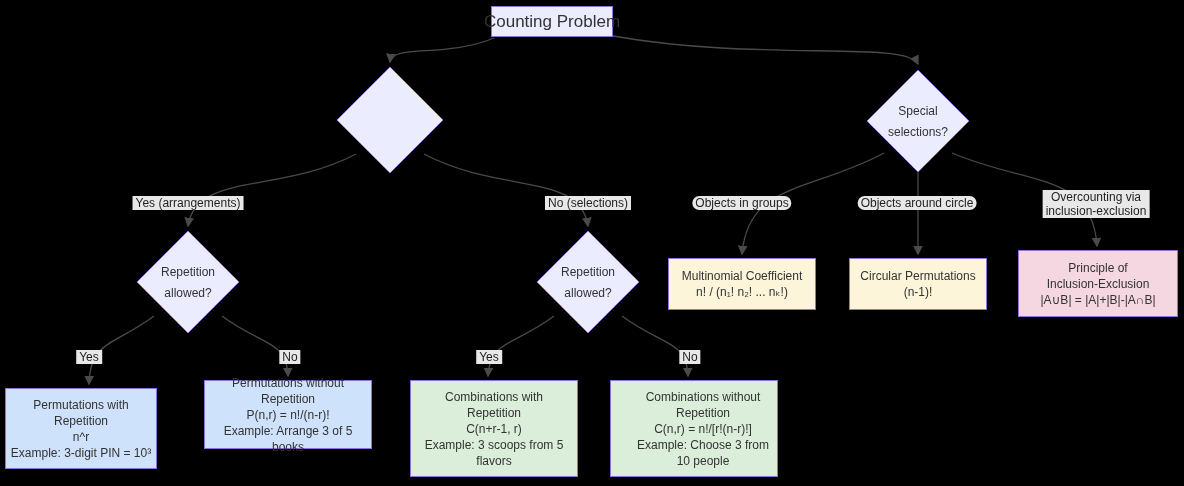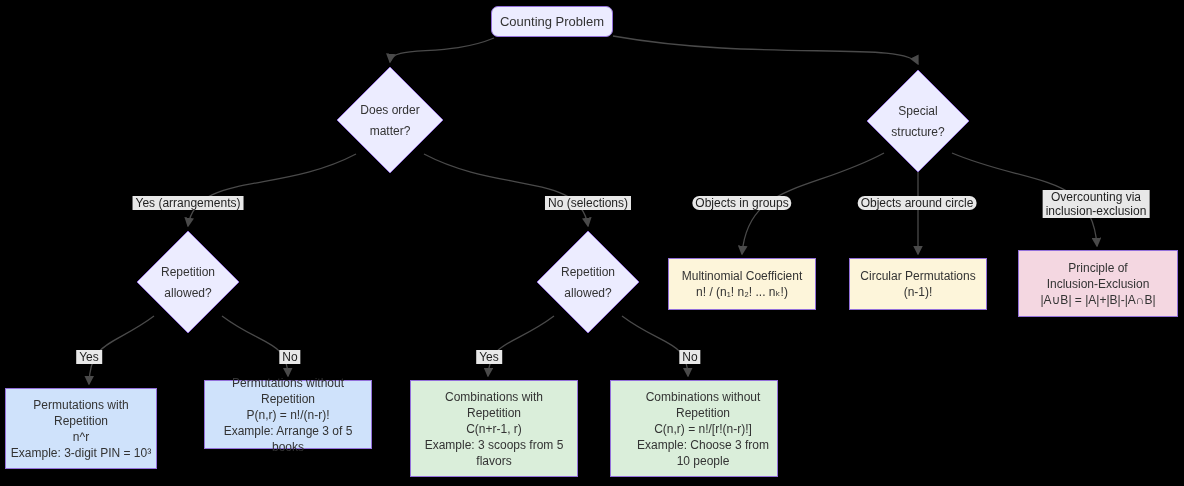--- a/index.html
+++ b/index.html
@@ -7,21 +7,21 @@
     position:relative;width:1184px;height:486px;background:#000000;
     font-family:"Liberation Sans","DejaVu Sans",sans-serif;
     color:#333;overflow:hidden;
   }
   .canvas svg.wires{position:absolute;left:0;top:0;pointer-events:none;}
   .node{
     position:absolute;box-sizing:border-box;border:1px solid #9370db;
     display:flex;flex-direction:column;align-items:center;justify-content:center;
     text-align:center;font-size:12px;line-height:16px;color:#333;
   }
-  .node.rootn{background:#ececff;font-size:13px;border-radius:7px;}
+  .node.rootn{background:#ececff;font-size:17px;}
   .node.blue{background:#cfe2fb;}
   .node.green{background:#daeeda;margin-left:6px;}
   .node.yellow{background:#fdf5da;}
   .node.pink{background:#f4d7e1;}
   .diamond-label{
     position:absolute;transform:translate(-50%,-50%);
     text-align:center;font-size:12px;line-height:21px;color:#333;white-space:nowrap;
   }
   .edge-label{
     position:absolute;transform:translate(-50%,-50%);
@@ -59,27 +59,23 @@
       <polygon points="918,70 969,121 918,172 867,121"></polygon>
       <polygon points="188,231 239,282 188,333 137,282"></polygon>
       <polygon points="588,231 639,282 588,333 537,282"></polygon>
     </g>
   </svg>
 
   <div class="node rootn" style="left:491px;top:6px;width:122px;height:31px;">
     <div class="line">Counting Problem</div>
   </div>
 
-  <div class="diamond-label" style="left:390px;top:121px;">
-    <div class="line">Does order</div>
-    <div class="line">matter?</div>
-  </div>
   <div class="diamond-label" style="left:918px;top:122px;">
     <div class="line">Special</div>
-    <div class="line">structure?</div>
+    <div class="line">selections?</div>
   </div>
   <div class="diamond-label" style="left:188px;top:283px;">
     <div class="line">Repetition</div>
     <div class="line">allowed?</div>
   </div>
   <div class="diamond-label" style="left:588px;top:283px;">
     <div class="line">Repetition</div>
     <div class="line">allowed?</div>
   </div>
 

